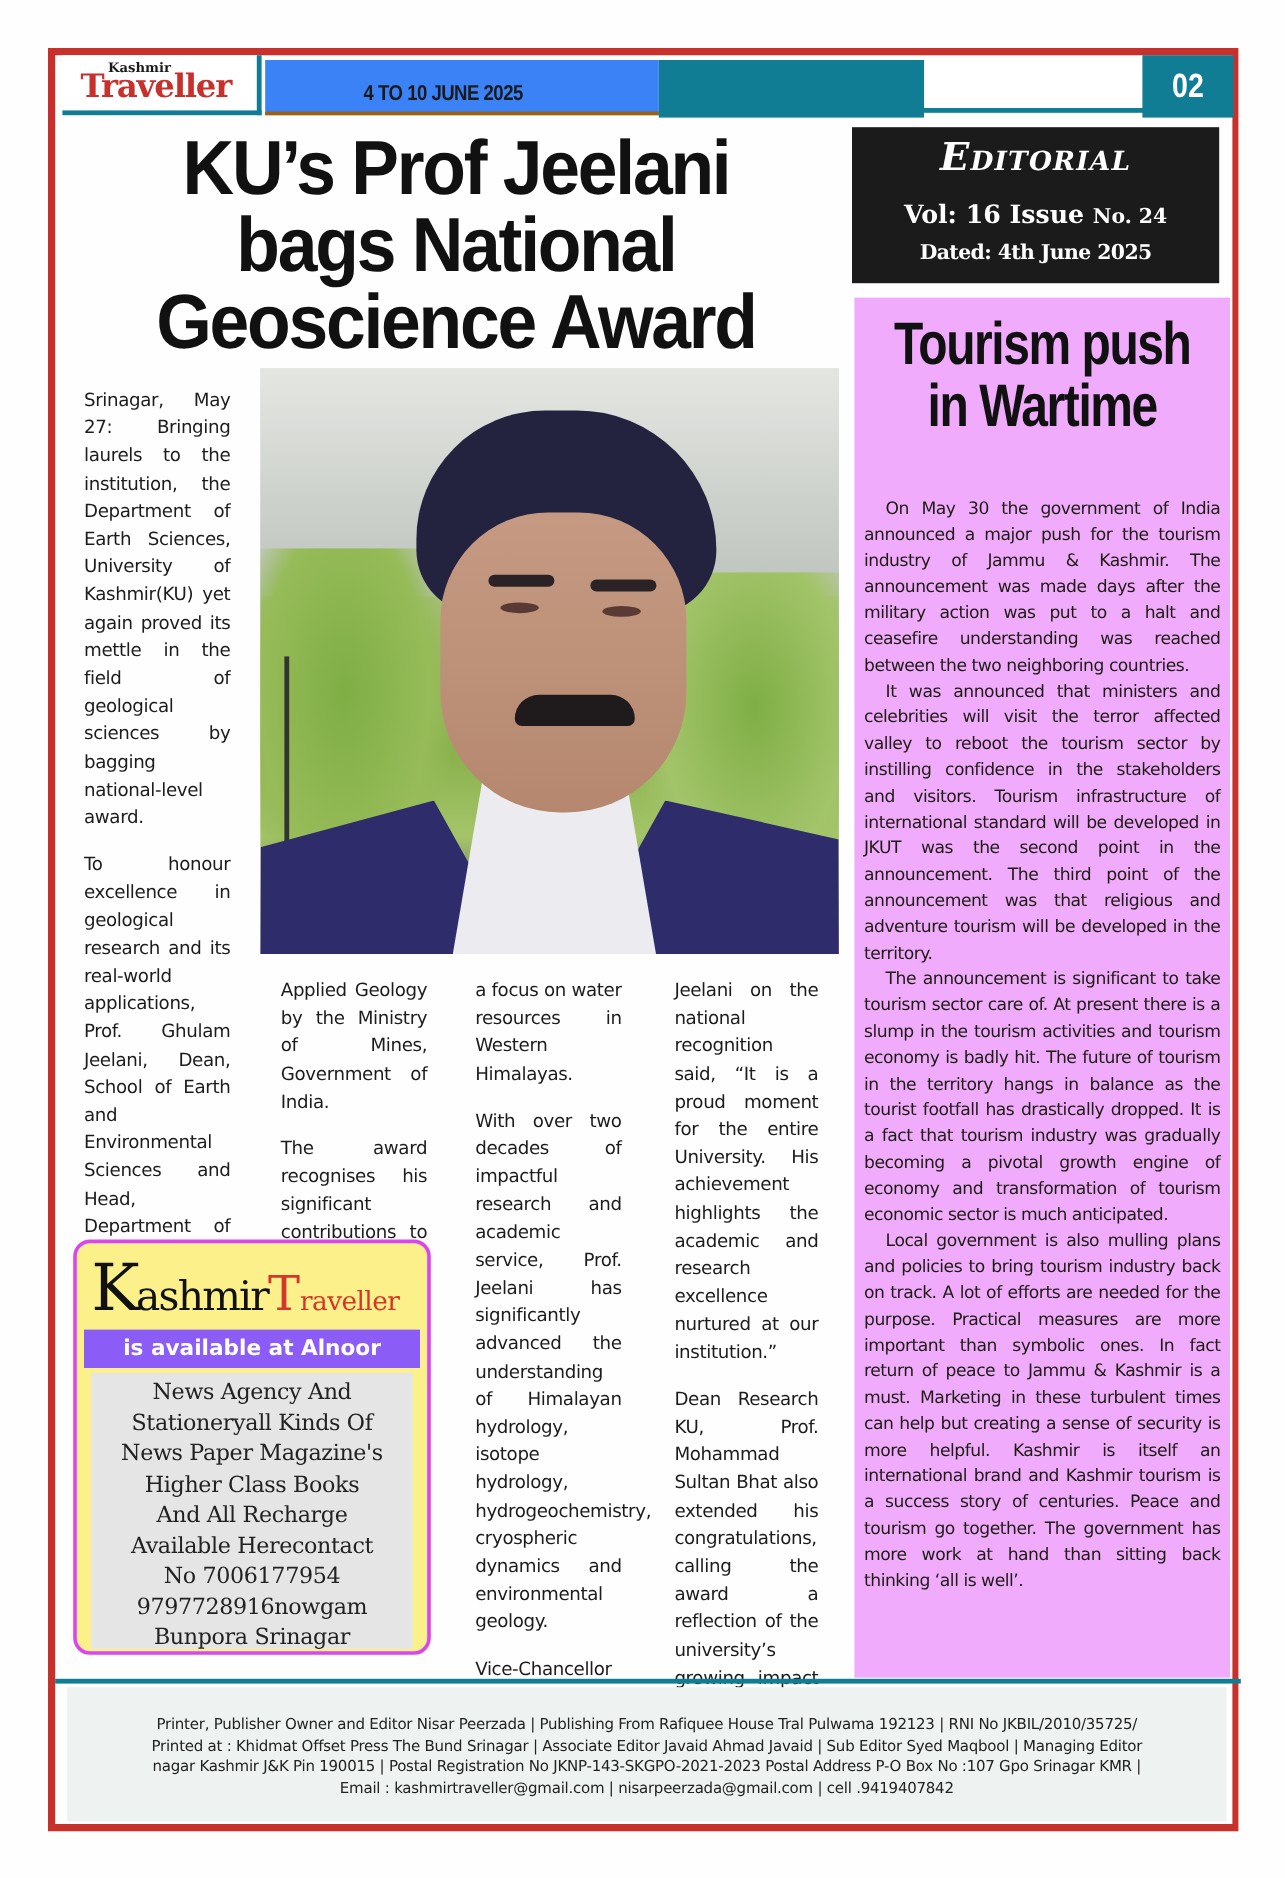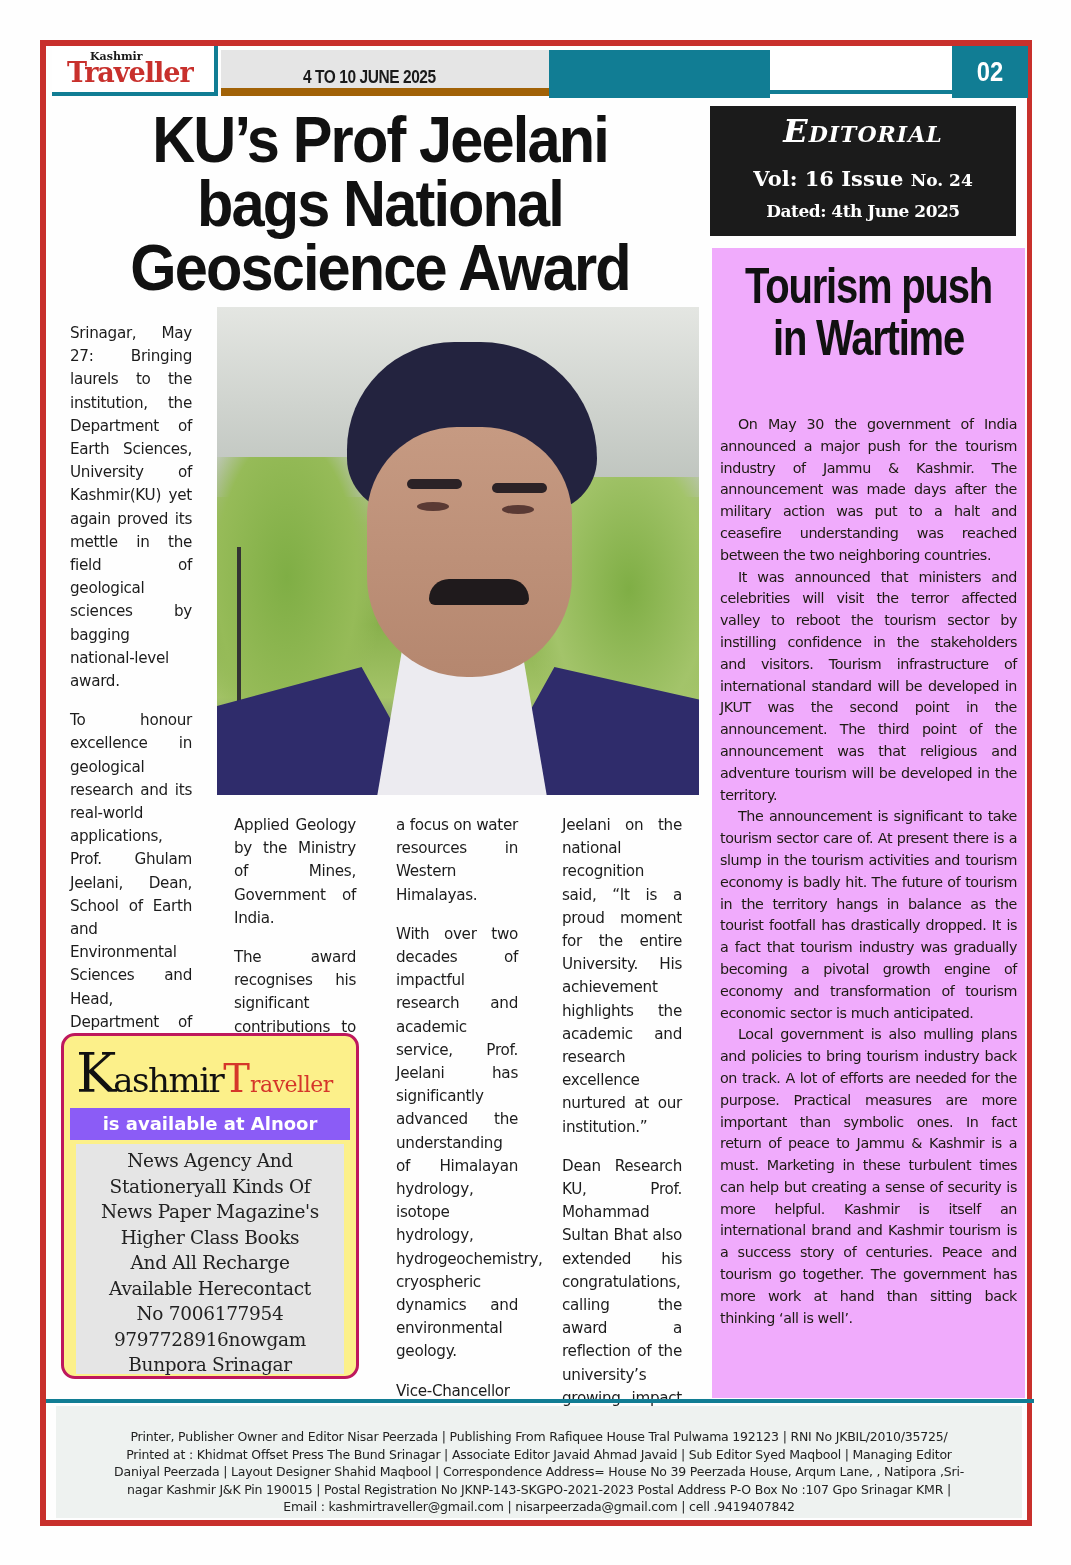--- a/index.html
+++ b/index.html
@@ -6,21 +6,21 @@
   html, body { width: 1071px; height: 1565px; background: #fefefe; overflow: hidden; }
   body { position: relative; font-family: "DejaVu Sans", sans-serif; color: #1a1a1a; }
 
   .frame { position: absolute; left: 40px; top: 40px; width: 992px; height: 1486px; border: 6px solid #c8302c; border-right-width: 5px; background: #fefefe; }
 
   
   .masthead { position: absolute; left: 0; top: 0; width: 100%; height: 52px; }
   .logo-box { position: absolute; left: 6px; top: 0; width: 166px; height: 50px; background: #fff; border-bottom: 4px solid #117d94; border-right: 4px solid #117d94; }
   .logo-small { position: absolute; left: 38px; top: 4px; font-family: "DejaVu Serif", serif; font-weight: bold; font-size: 11px; color: #1a1a1a; }
   .logo-big { position: absolute; left: 15px; top: 11px; font-family: "DejaVu Serif", serif; font-weight: bold; font-size: 27px; letter-spacing: -1px; color: #c8302c; }
-  .date-box { position: absolute; left: 175px; top: 4px; width: 328px; height: 46px; background: #e5e5e5; border-bottom: 8px solid #a16207; }
+  .date-box { position: absolute; left: 175px; top: 4px; width: 328px; height: 46px; background: #3b82f6; border-bottom: 3px solid #a16207; }
   .date-text { position: absolute; left: 82px; top: 17px; font-family: "Liberation Sans", sans-serif; font-weight: bold; font-size: 18px; letter-spacing: -0.5px; transform: scaleX(0.86); transform-origin: left center; color: #1a1a1a; }
   .teal-block { position: absolute; left: 503px; top: 4px; width: 221px; height: 48px; background: #117d94; }
   .white-block { position: absolute; left: 724px; top: 4px; width: 185px; height: 44px; background: #fff; border-bottom: 4px solid #117d94; }
   .page-num-box { position: absolute; left: 906px; top: 0; width: 76px; height: 52px; background: #117d94; }
   .page-num { position: absolute; left: 0; width: 100%; top: 10px; text-align: center; font-family: "Liberation Sans", sans-serif; font-weight: bold; font-size: 28px; color: #fff; transform: scaleX(0.85); }
 
   
   .headline { position: absolute; left: 14px; top: 62px; width: 640px; text-align: center; font-family: "Liberation Sans", sans-serif; font-weight: bold; font-size: 64px; line-height: 64px; letter-spacing: -2px; color: #111; transform: scaleX(0.93); transform-origin: center top; }
 
   
@@ -42,21 +42,21 @@
   .photo .face { position: absolute; left: 150px; top: 120px; width: 205px; height: 250px; border-radius: 90px 90px 100px 100px; background: linear-gradient(180deg, #c69a82, #b5876f); }
   .photo .brow-l { position: absolute; left: 190px; top: 172px; width: 55px; height: 10px; border-radius: 6px; background: #2b2226; }
   .photo .brow-r { position: absolute; left: 275px; top: 176px; width: 55px; height: 10px; border-radius: 6px; background: #2b2226; }
   .photo .eye-l { position: absolute; left: 200px; top: 195px; width: 32px; height: 9px; border-radius: 50%; background: #5a3a34; }
   .photo .eye-r { position: absolute; left: 285px; top: 198px; width: 32px; height: 9px; border-radius: 50%; background: #5a3a34; }
   .photo .mustache { position: absolute; left: 212px; top: 272px; width: 100px; height: 26px; border-radius: 40px 40px 12px 12px; background: #1f1a1c; }
   .photo .shirt { position: absolute; left: 160px; top: 340px; width: 170px; height: 150px; background: #ecebf0; clip-path: polygon(15% 0, 85% 0, 100% 100%, 0 100%); }
   .photo .suit { position: absolute; left: 0; top: 360px; width: 100%; height: 130px; background: #2f2c6b; clip-path: polygon(0 30%, 30% 0, 45% 100%, 55% 100%, 70% 0, 100% 25%, 100% 100%, 0 100%); }
 
   
-  .ad { position: absolute; left: 15px; top: 987px; width: 298px; height: 346px; background: #fcf08a; border: 3px solid #be185d; border-radius: 14px; }
+  .ad { position: absolute; left: 15px; top: 987px; width: 298px; height: 346px; background: #fcf08a; border: 3px solid #d946ef; border-radius: 14px; }
   .ad-logo { position: absolute; left: 12px; top: 6px; width: 270px; height: 62px; white-space: nowrap; }
   .ad-logo .k { font-family: "DejaVu Serif", serif; font-size: 54px; color: #111; letter-spacing: -3px; }
   .ad-logo .ashmir { font-family: "DejaVu Serif", serif; font-size: 34px; color: #111; letter-spacing: -1.5px; }
   .ad-logo .t { font-family: "DejaVu Serif", serif; font-size: 40px; color: #d5362a; }
   .ad-logo .raveller { font-family: "DejaVu Serif", serif; font-size: 22px; color: #d5362a; letter-spacing: -0.5px; }
   .ad-green { position: absolute; left: 6px; top: 72px; width: 280px; height: 32px; background: #8b5cf6; color: #fff; text-align: center; font-family: "DejaVu Sans", sans-serif; font-weight: bold; font-size: 18px; line-height: 32px; }
   .ad-body { position: absolute; left: 12px; top: 108px; width: 268px; height: 230px; background: #e5e5e5; padding-top: 4px; text-align: center; font-family: "DejaVu Serif", serif; font-size: 18.5px; line-height: 25.5px; color: #222; letter-spacing: -0.3px; }
 
   
   .editorial-box { position: absolute; left: 664px; top: 60px; width: 306px; height: 130px; background: #1b1b1b; color: #fff; text-align: center; font-family: "DejaVu Serif", serif; }
@@ -167,17 +167,16 @@
       <p>The announcement is significant to take tourism sector care of. At present there is a slump in the tourism activities and tourism economy is badly hit. The future of tourism in the territory hangs in balance as the tourist footfall has drastically dropped. It is a fact that tourism industry was gradually becoming a pivotal growth engine of economy and transformation of tourism economic sector is much anticipated.</p>
       <p>Local government is also mulling plans and policies to bring tourism industry back on track. A lot of efforts are needed for the purpose. Practical measures are more important than symbolic ones. In fact return of peace to Jammu &amp; Kashmir is a must. Marketing in these turbulent times can help but creating a sense of security is more helpful. Kashmir is itself an international brand and Kashmir tourism is a success story of centuries. Peace and tourism go together. The government has more work at hand than sitting back thinking ‘all is well’.</p>
     </div>
   </div>
 
   <div class="divider"></div>
 
   <div class="footer">
     <div>Printer, Publisher Owner and Editor Nisar Peerzada | Publishing From Rafiquee  House Tral Pulwama 192123 | RNI No JKBIL/2010/35725/</div>
     <div>Printed at : Khidmat Offset Press The Bund Srinagar  | Associate Editor Javaid Ahmad Javaid  | Sub Editor Syed Maqbool | Managing Editor</div>
-    <div>Daniyal Peerzada | Layout Designer Shahid Maqbool | Correspondence Address= House No 39  Peerzada House, Arqum Lane, , Natipora ,Sri-</div>
     <div>nagar Kashmir J&amp;K Pin   190015 | Postal Registration No JKNP-143-SKGPO-2021-2023 Postal Address  P-O Box No :107 Gpo  Srinagar KMR |</div>
     <div>Email : kashmirtraveller@gmail.com  | nisarpeerzada@gmail.com  | cell .9419407842</div>
   </div>
 </div>
 
 </body></html>

